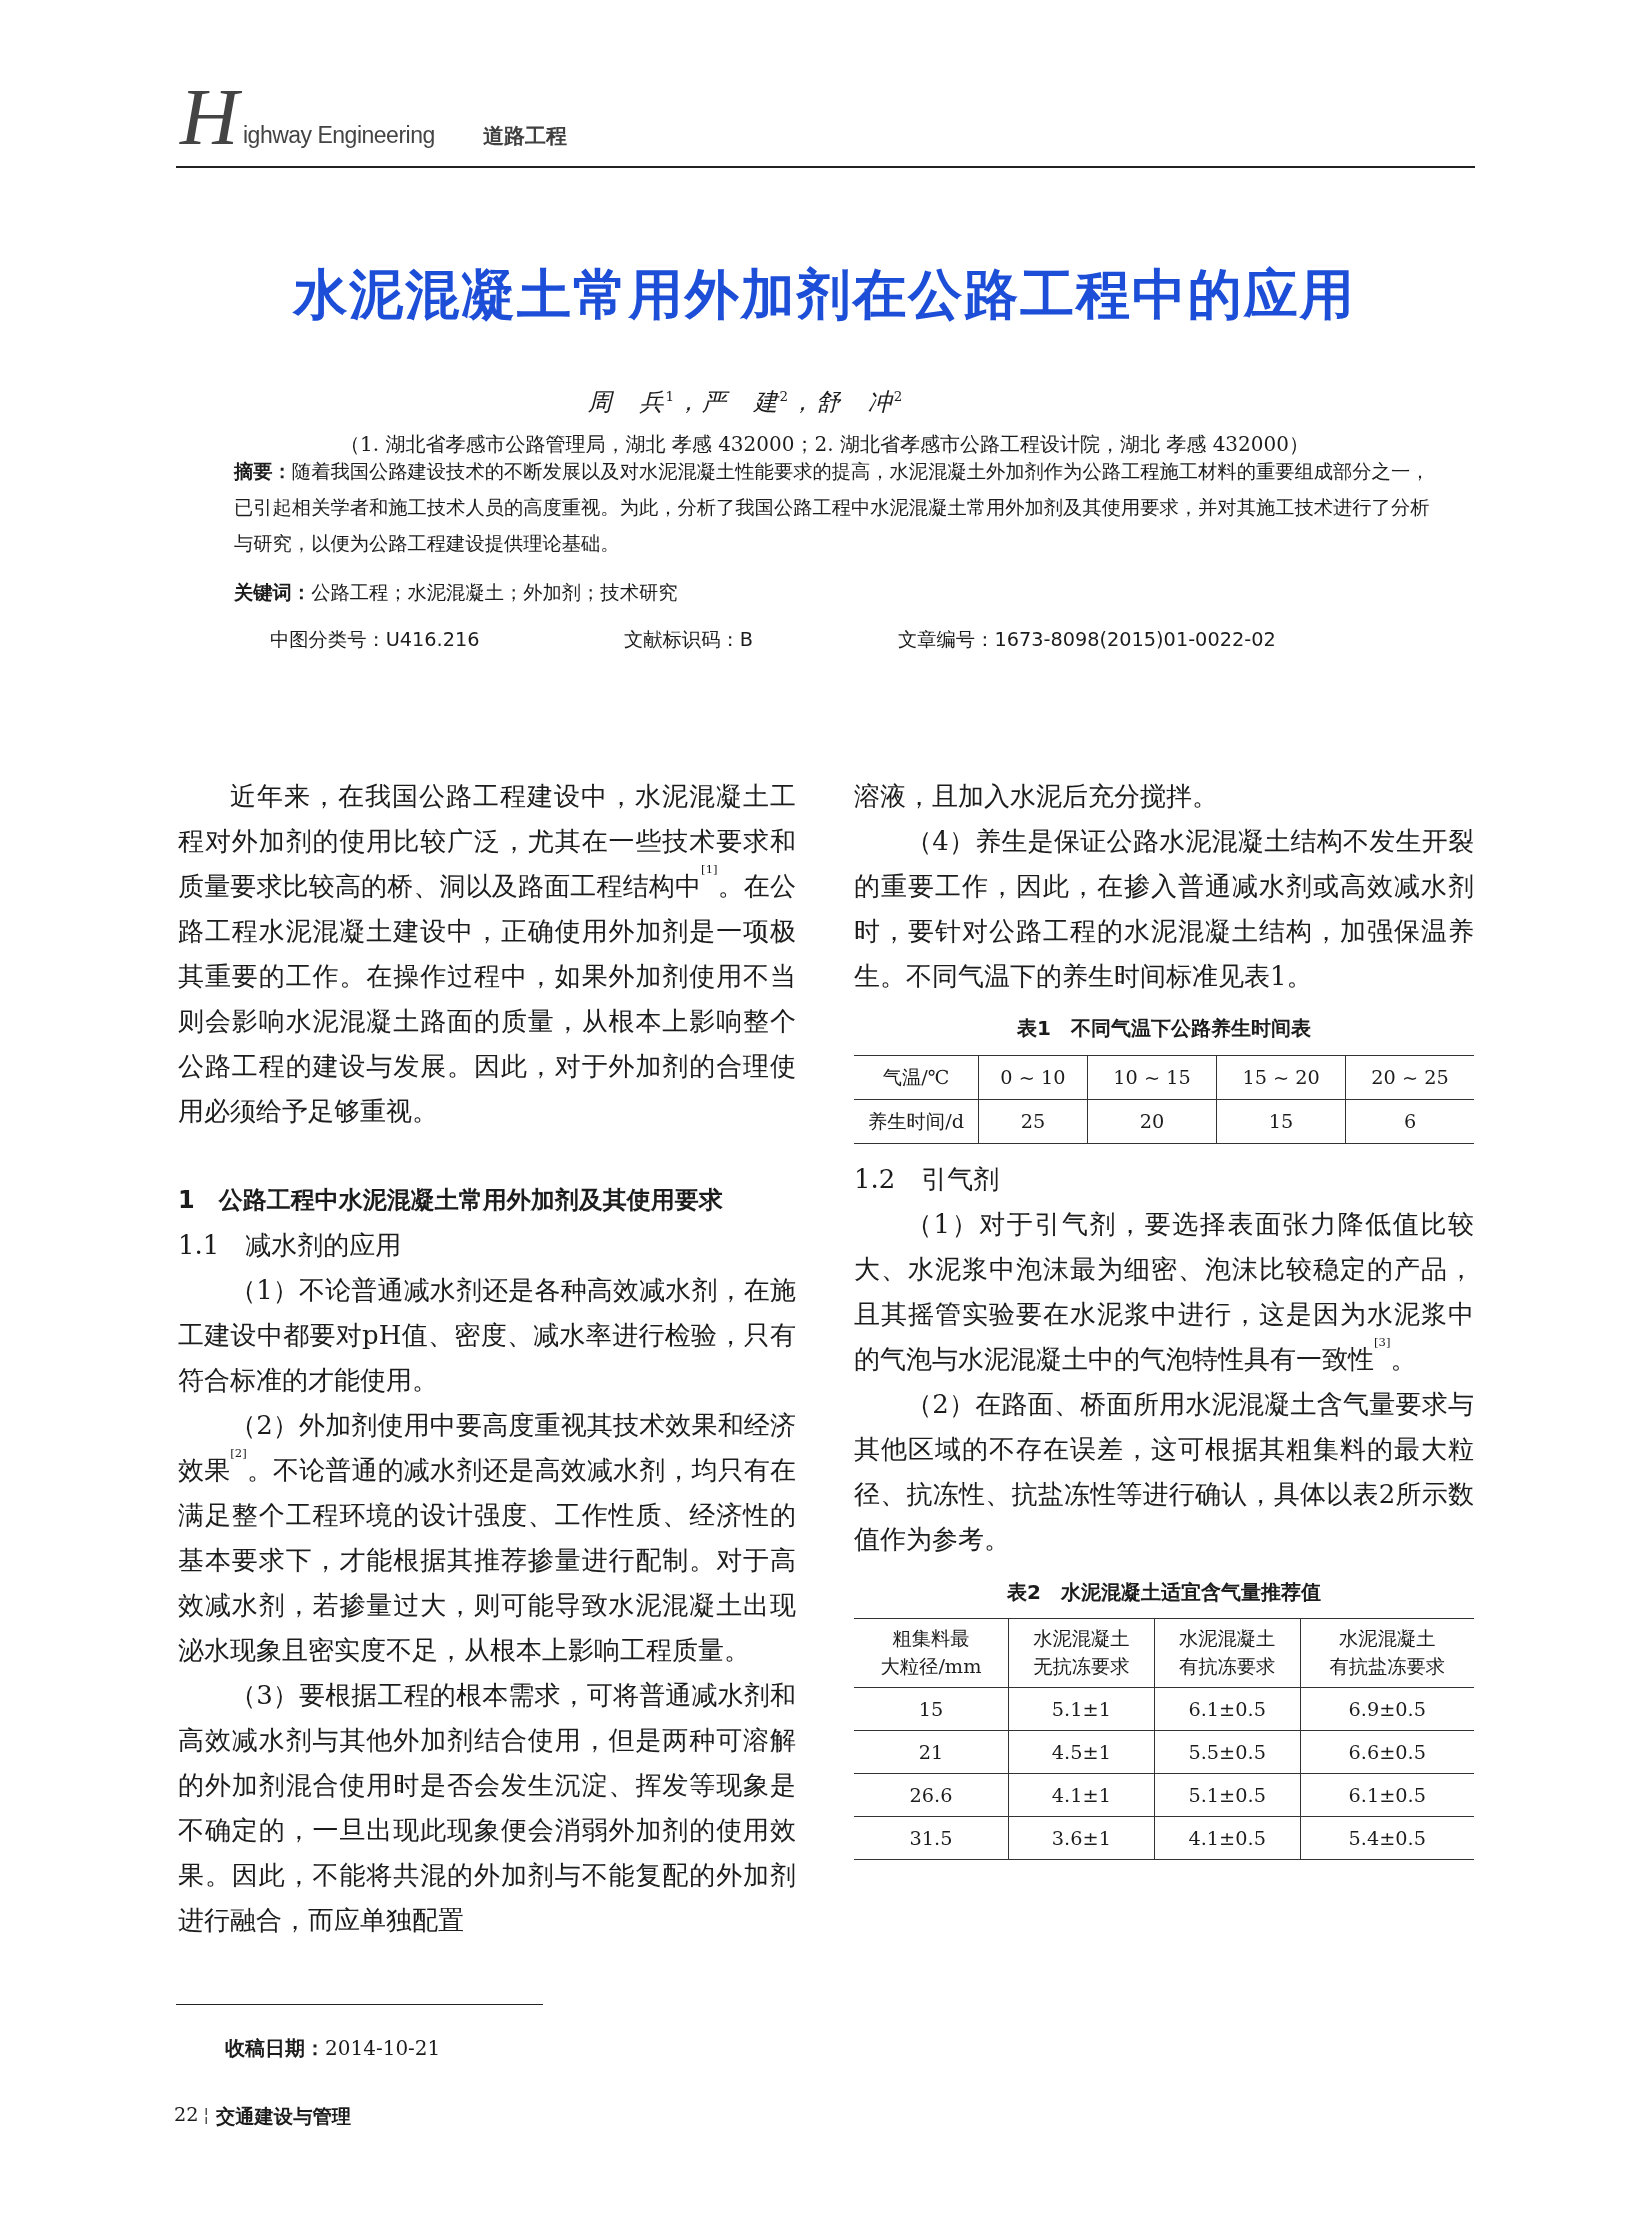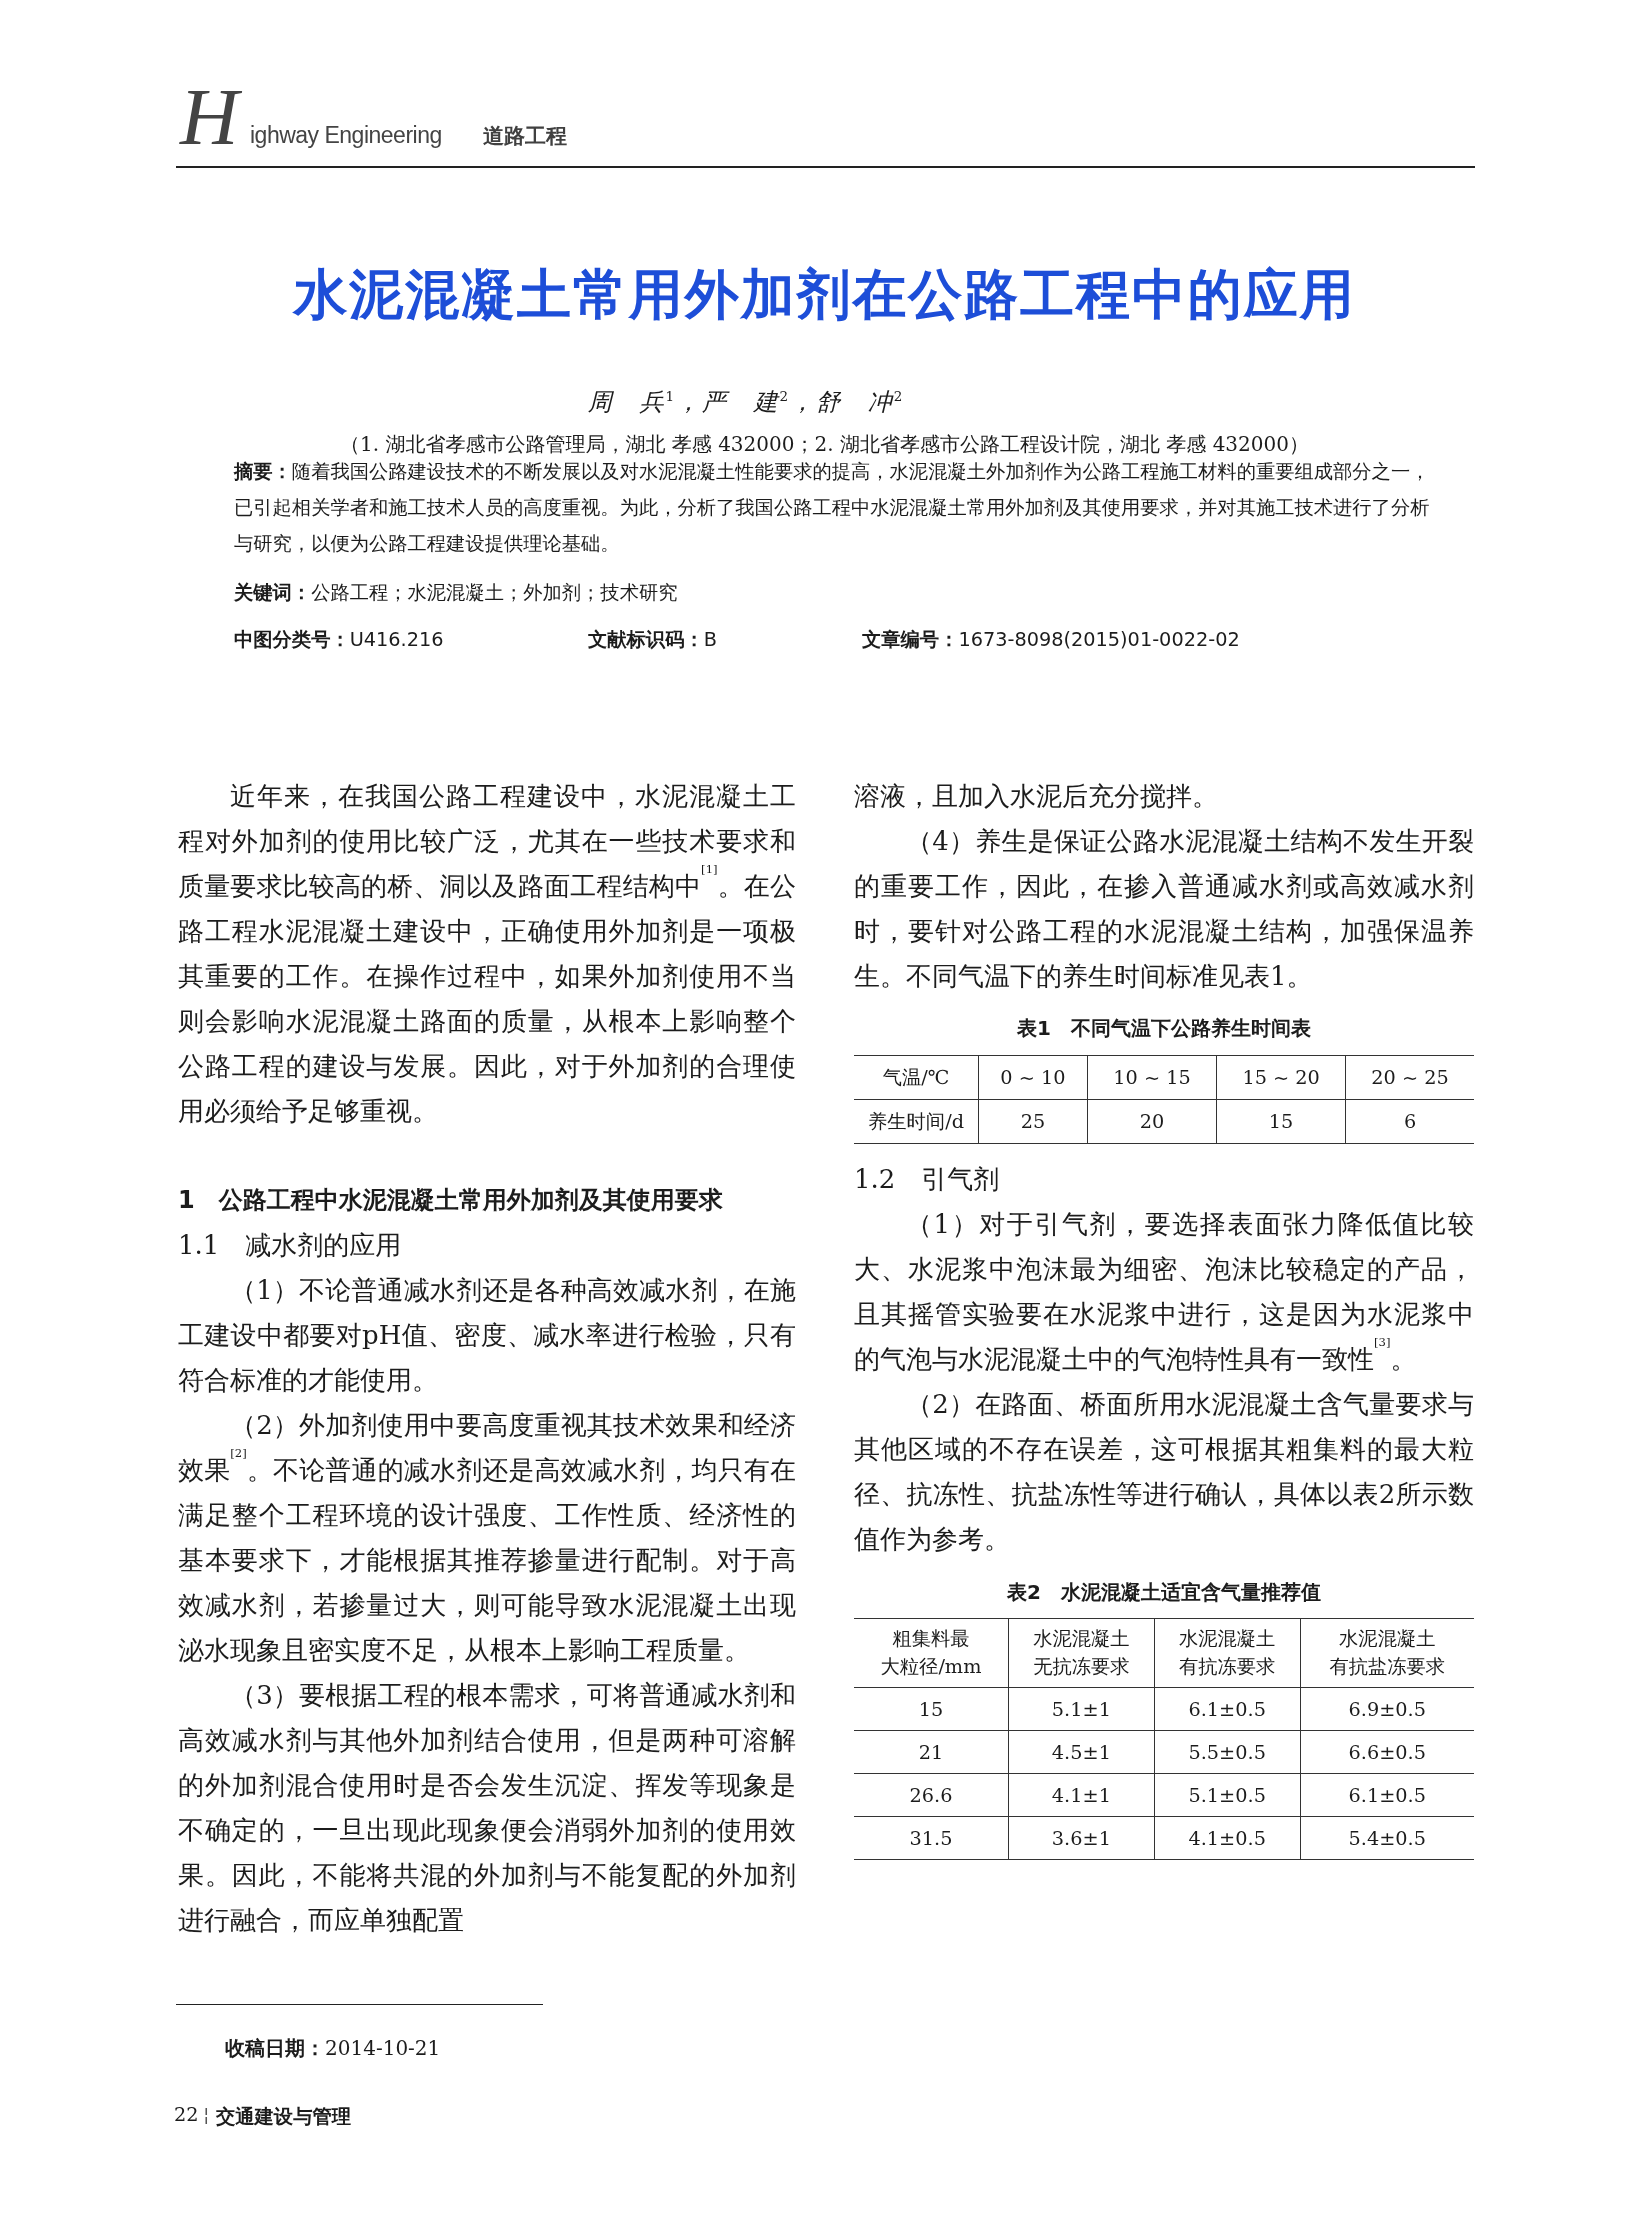--- a/index.html
+++ b/index.html
@@ -3,35 +3,35 @@
 <meta charset="utf-8">
 <style>
   html, body { margin: 0; padding: 0; background: #ffffff; }
   body { width: 1649px; height: 2221px; position: relative; overflow: hidden; color: #1c1c1c;
          font-family: "DejaVu Serif", "Liberation Serif", serif; }
   .abs { position: absolute; }
   
   .hdr-H { left: 180px; top: 77px; font-family: "Liberation Serif", serif; font-style: italic;
            font-size: 81px; line-height: 81px; color: #444; font-weight: normal; }
   .hdr-rest { left: 243px; top: 122px; font-family: "Liberation Sans", sans-serif; font-size: 23px;
-              color: #444; letter-spacing: -0.5px; margin-left: 7px; }
+              color: #444; letter-spacing: -0.5px; }
   .hdr-cn { left: 483px; top: 122px; font-family: "DejaVu Sans", sans-serif; font-size: 21px; font-weight: bold; color: #404040; }
   .hdr-line { left: 176px; top: 166px; width: 1299px; height: 1.9px; background: #222; }
   
   .title { left: 0; width: 1649px; top: 259px; text-align: center; font-family: "DejaVu Sans", sans-serif;
            font-weight: bold; font-size: 54px; letter-spacing: 1.9px; color: #1d4ed8; }
   .authors { left: 0; width: 1492px; top: 386px; text-align: center; font-size: 24px; font-style: italic; letter-spacing: 1.9px; }
   .authors sup { font-size: 13.5px; font-style: normal; }
   .affil { left: 0; width: 1649px; top: 431px; text-align: center; font-size: 20px; }
   .abstract { left: 234px; width: 1202px; top: 454px; font-size: 19.3px; line-height: 36px; font-family: "DejaVu Sans", sans-serif; }
   .abstract .lbl { font-weight: bold; }
   .kw { left: 234px; top: 579px; font-size: 19.3px; font-family: "DejaVu Sans", sans-serif; }
   .kw .lbl { font-weight: bold; }
   .meta { top: 626px; font-size: 19.3px; font-family: "DejaVu Sans", sans-serif; }
-  .meta .lbl { font-weight: bold; }
+  .meta .lbl { font-weight: normal; margin-left: 36px; }
   
   .col { font-size: 26px; line-height: 45px; text-align: justify; }
   .col-left { left: 178px; width: 618px; top: 774px; }
   .col-right { left: 854px; width: 620px; top: 774px; }
   .col p { margin: 0; }
   .ind { text-indent: 2em; }
   .h1 { font-family: "DejaVu Sans", sans-serif; font-weight: bold; font-size: 24px; margin-top: 44px !important; }
   .h2 { font-size: 26px; }
   sup.ref { font-size: 11.6px; vertical-align: top; line-height: 1; }
   

